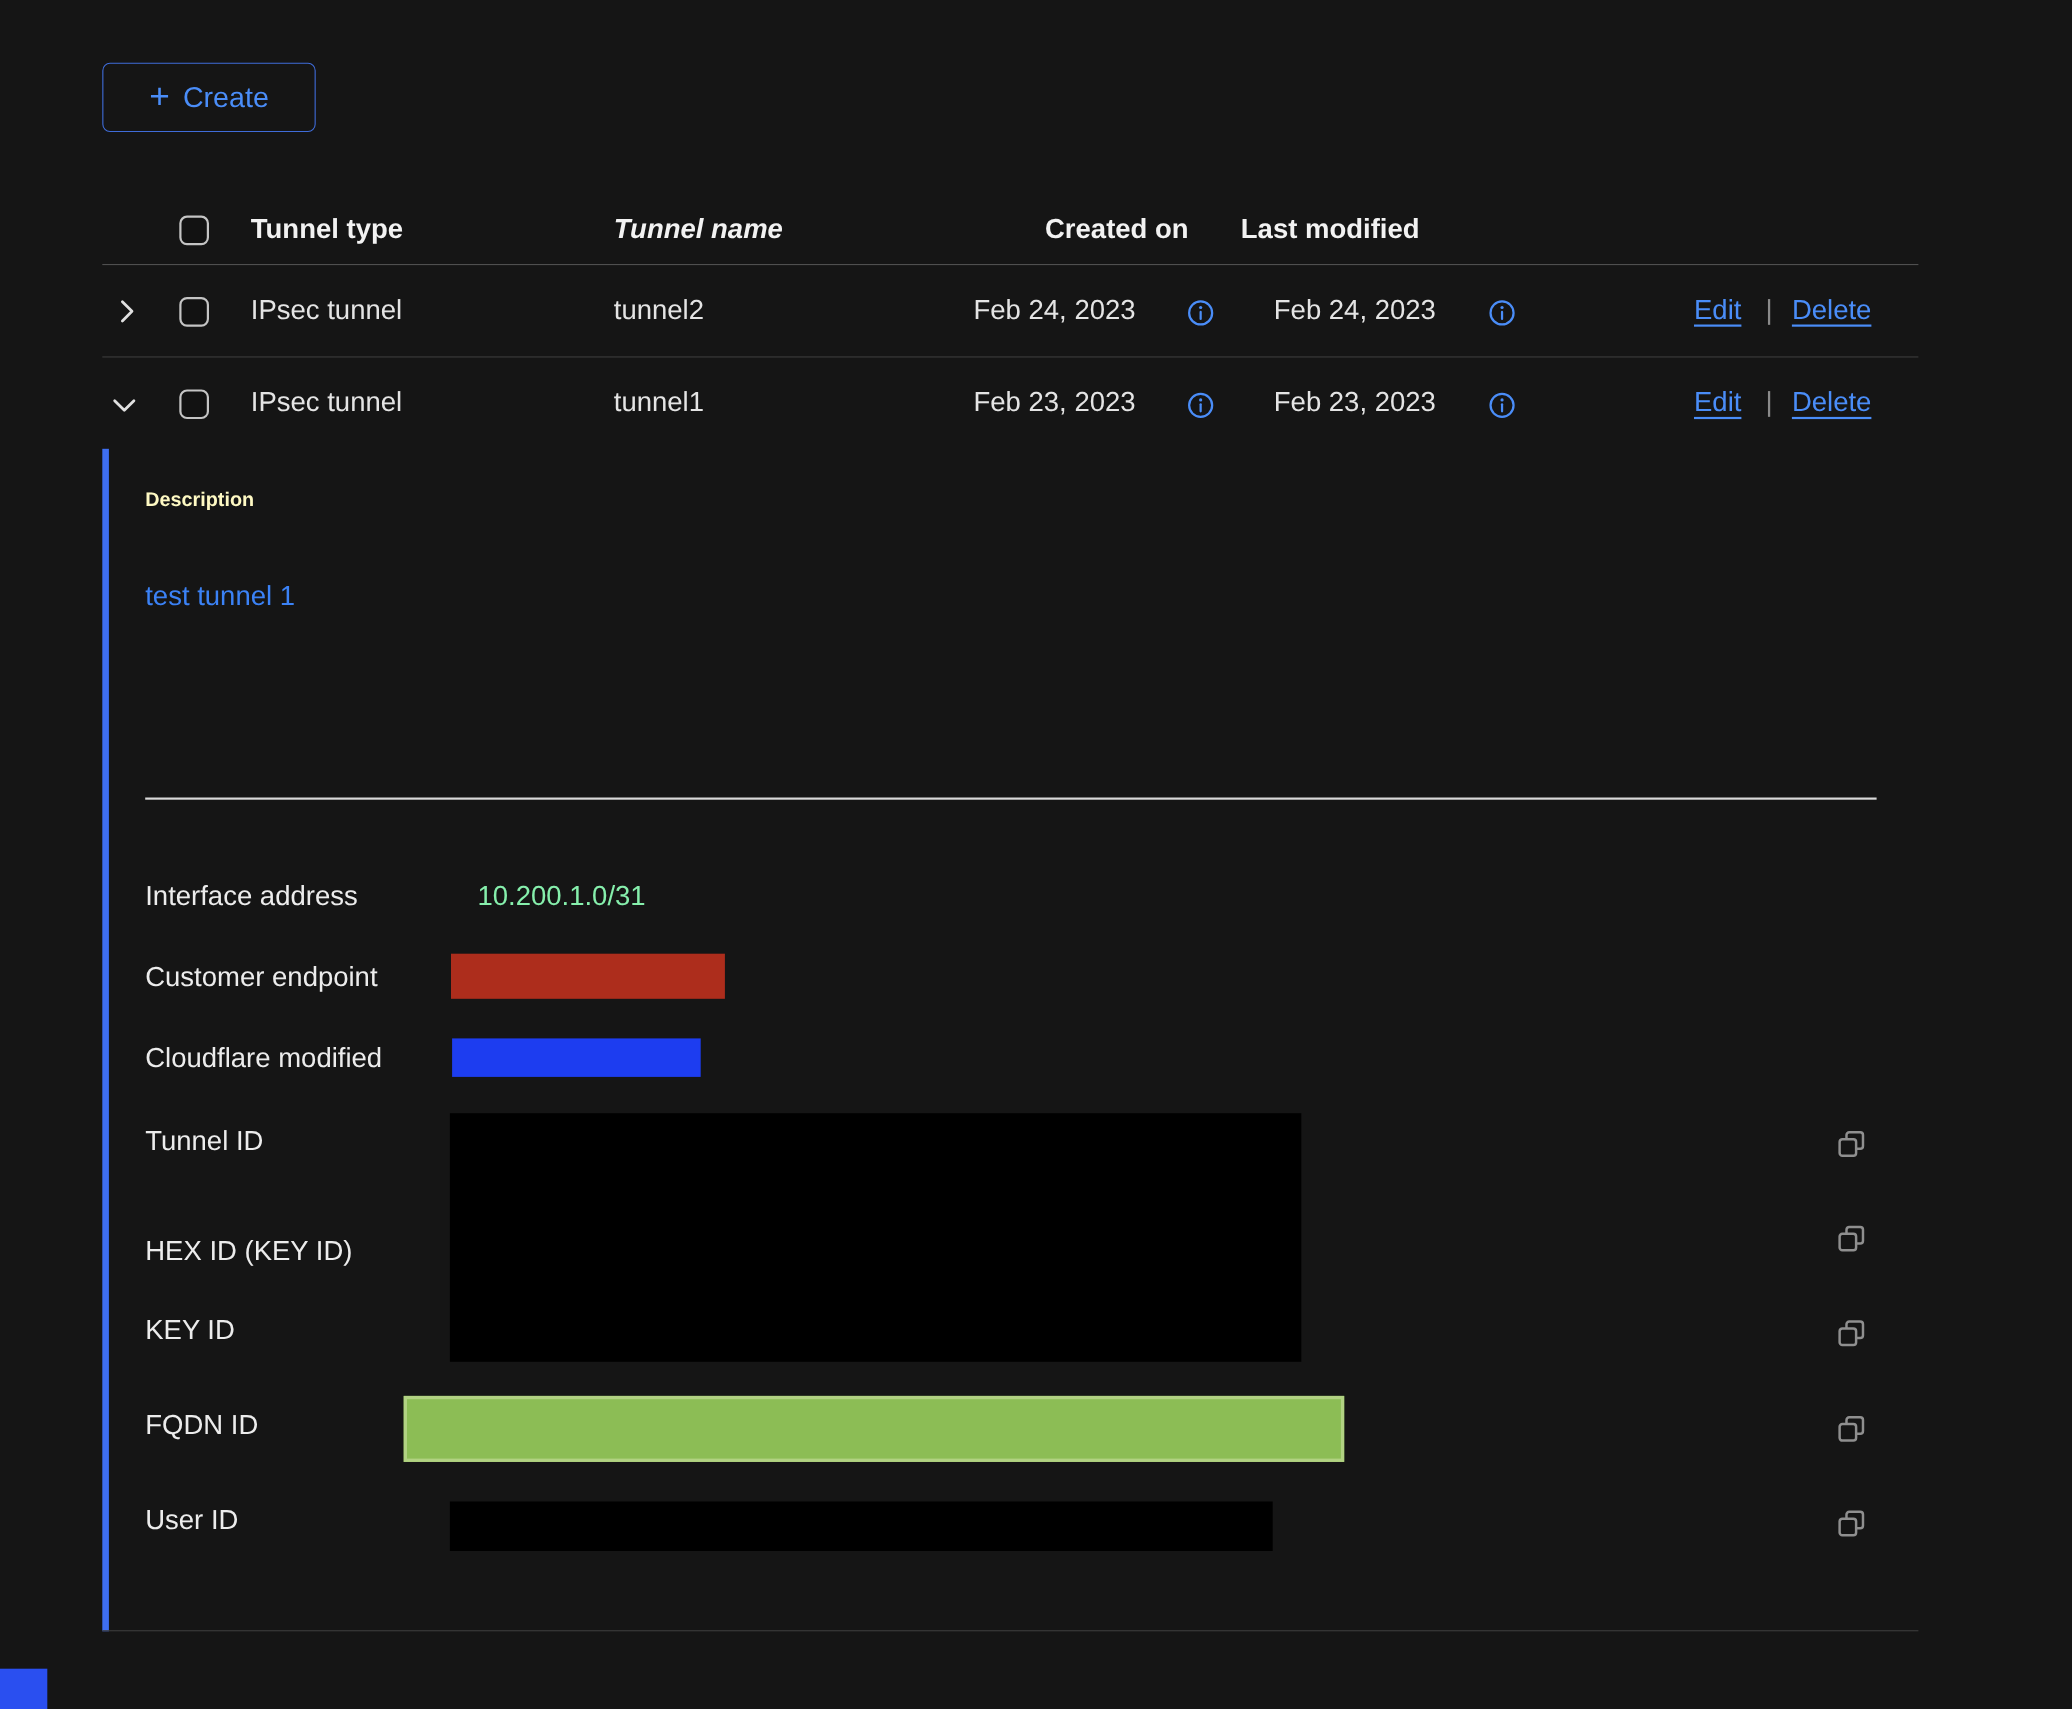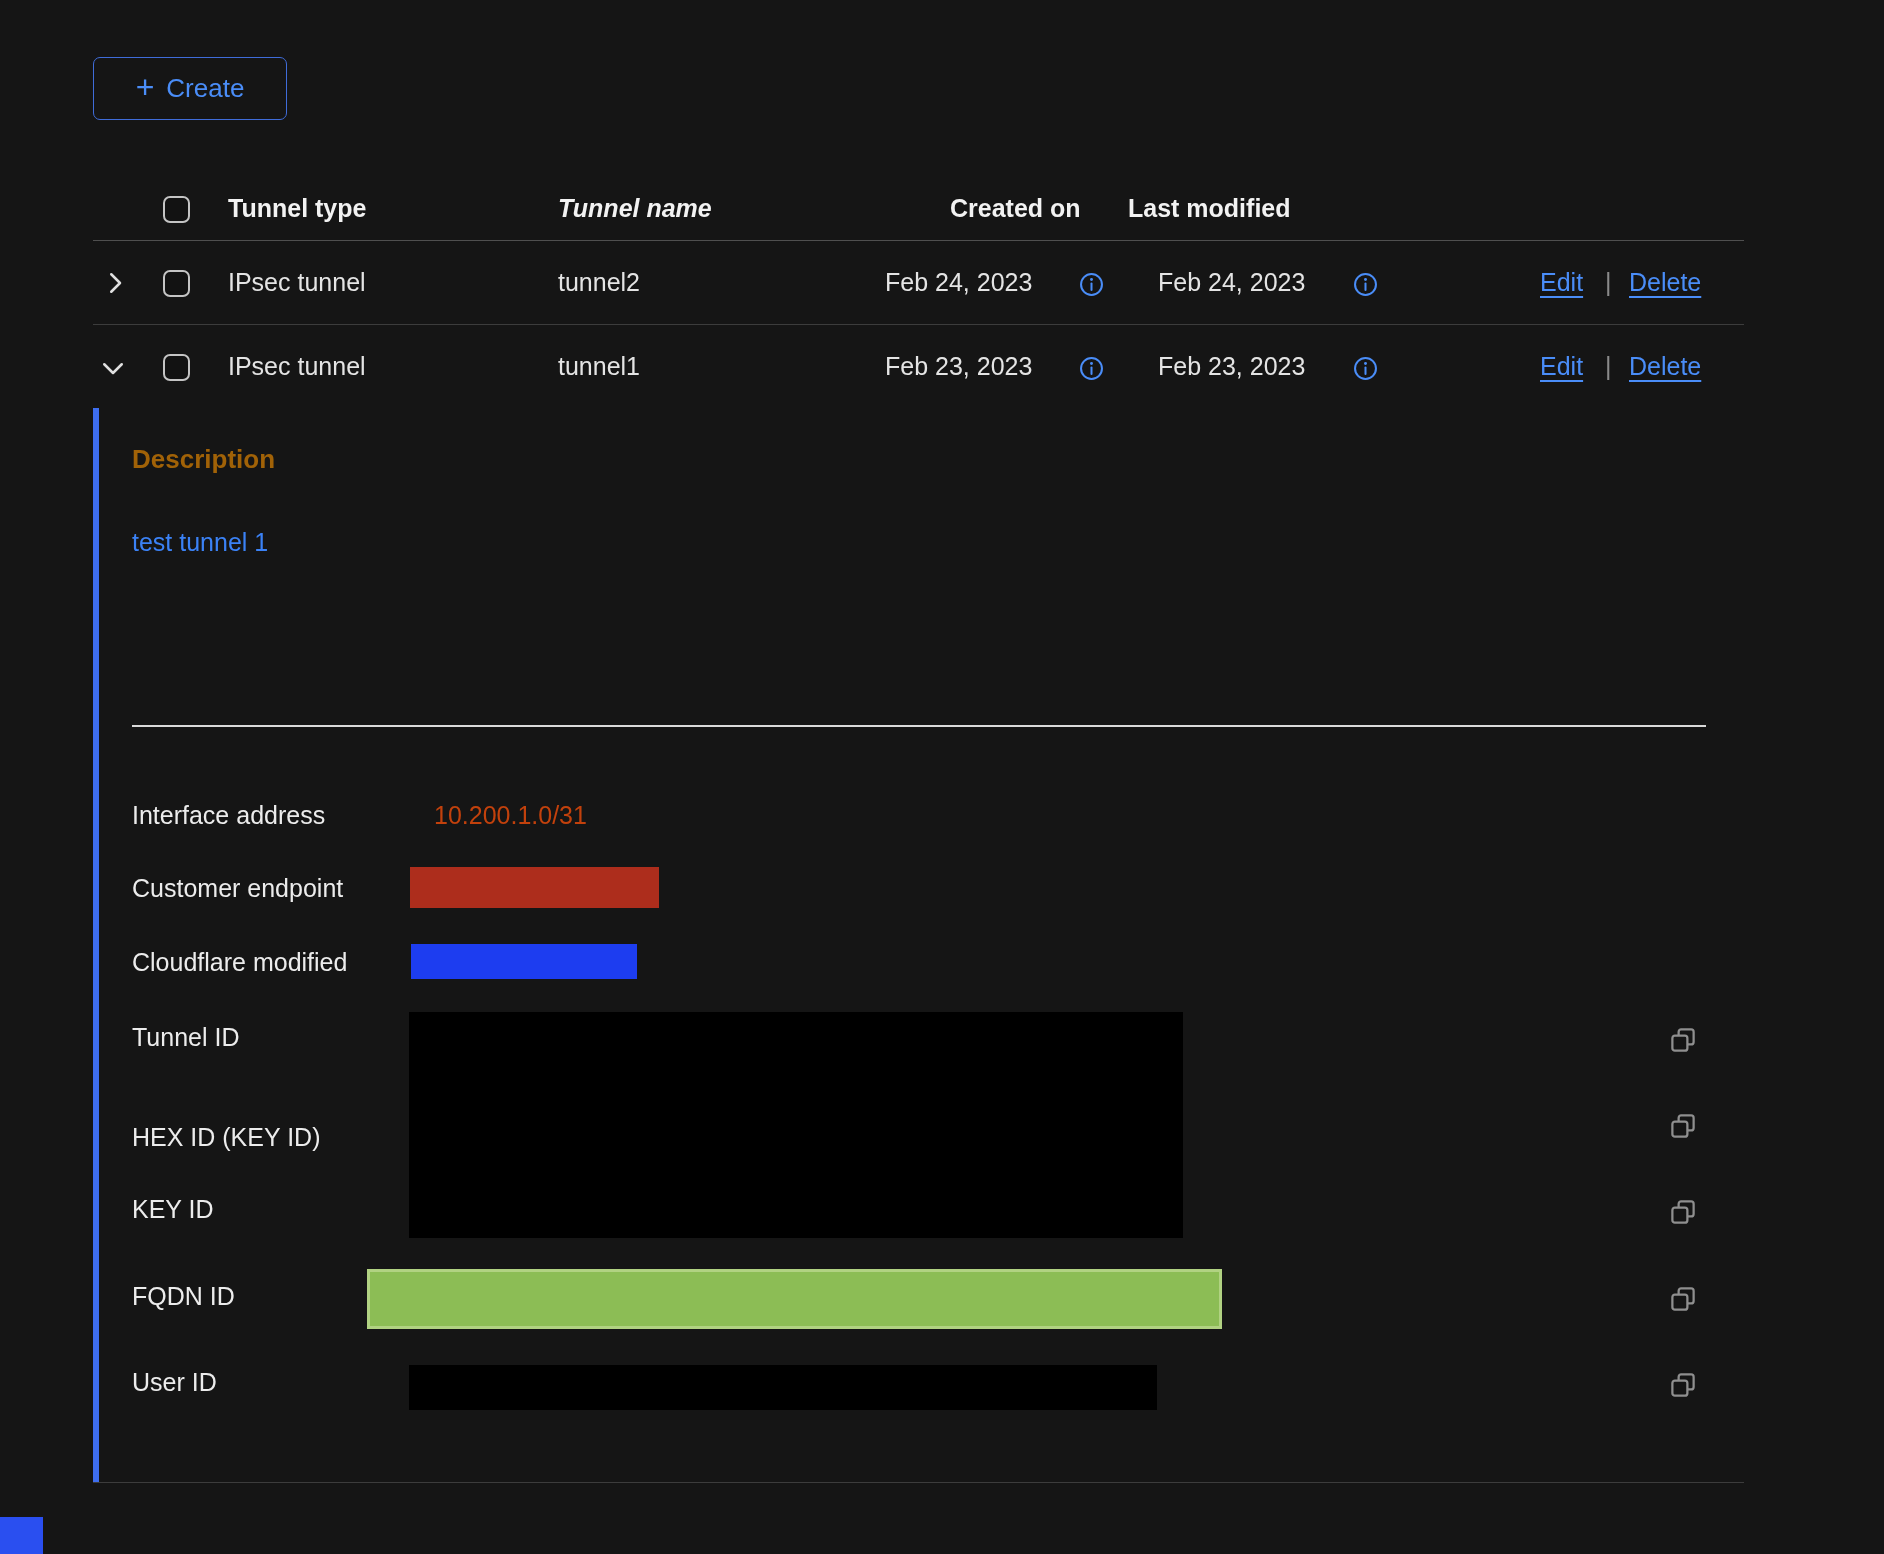--- a/index.html
+++ b/index.html
@@ -34,25 +34,25 @@
   .icon-static { position:absolute; line-height:0; }
 
   .link {
     position:absolute; font-size:25px; color:#4a8df8; cursor:pointer;
     text-decoration:underline; text-underline-offset:5px; white-space:nowrap;
   }
   .action-sep { position:absolute; font-size:25px; color:#8a8a8a; }
 
   
   .accent-bar { position:absolute; left:93px; top:408px; width:6px; height:1075px; background:#3e6ef0; }
-  .section-title { position:absolute; font-size:26px; font-weight:600; color:#a16207; }
+  .section-title { position:absolute; font-size:18px; font-weight:600; color:#fef9c3; }
   .muted-text { position:absolute; font-size:25px; color:#3b82f6; }
   .divider { position:absolute; height:2px; background:#d9d9d9; }
   .field-label { position:absolute; font-size:25px; color:#ececec; white-space:nowrap; }
-  .field-value { position:absolute; font-size:25px; color:#c2410c; white-space:nowrap; }
+  .field-value { position:absolute; font-size:25px; color:#86efac; white-space:nowrap; }
 
   .redact { position:absolute; }
   .redact.red   { background:#ad2d1c; }
   .redact.blue  { background:#1d3df0; }
   .redact.black { background:#000000; }
   .redact.green { background:#8cbd55; border:3px solid #b1d282; box-sizing:border-box; }
 
   .bottom-chip { position:absolute; left:0; top:1517px; width:43px; height:37px; background:#2a4ff0; }
 </style>
 </head>

